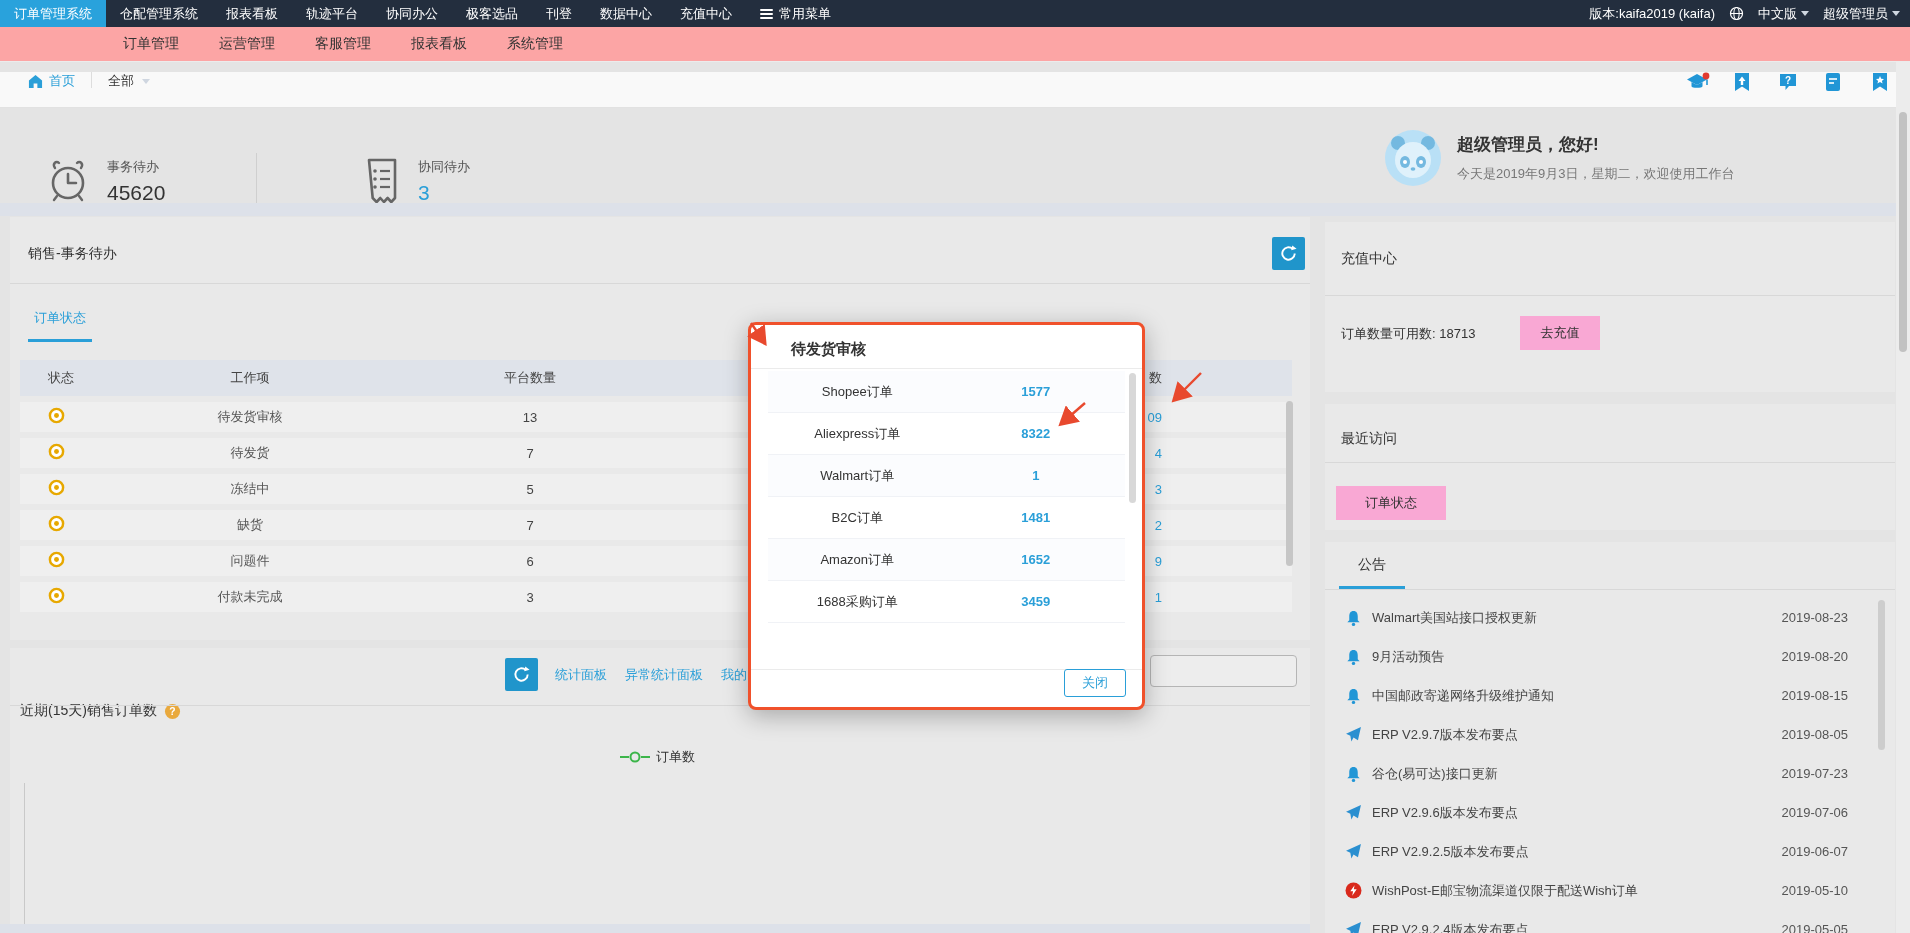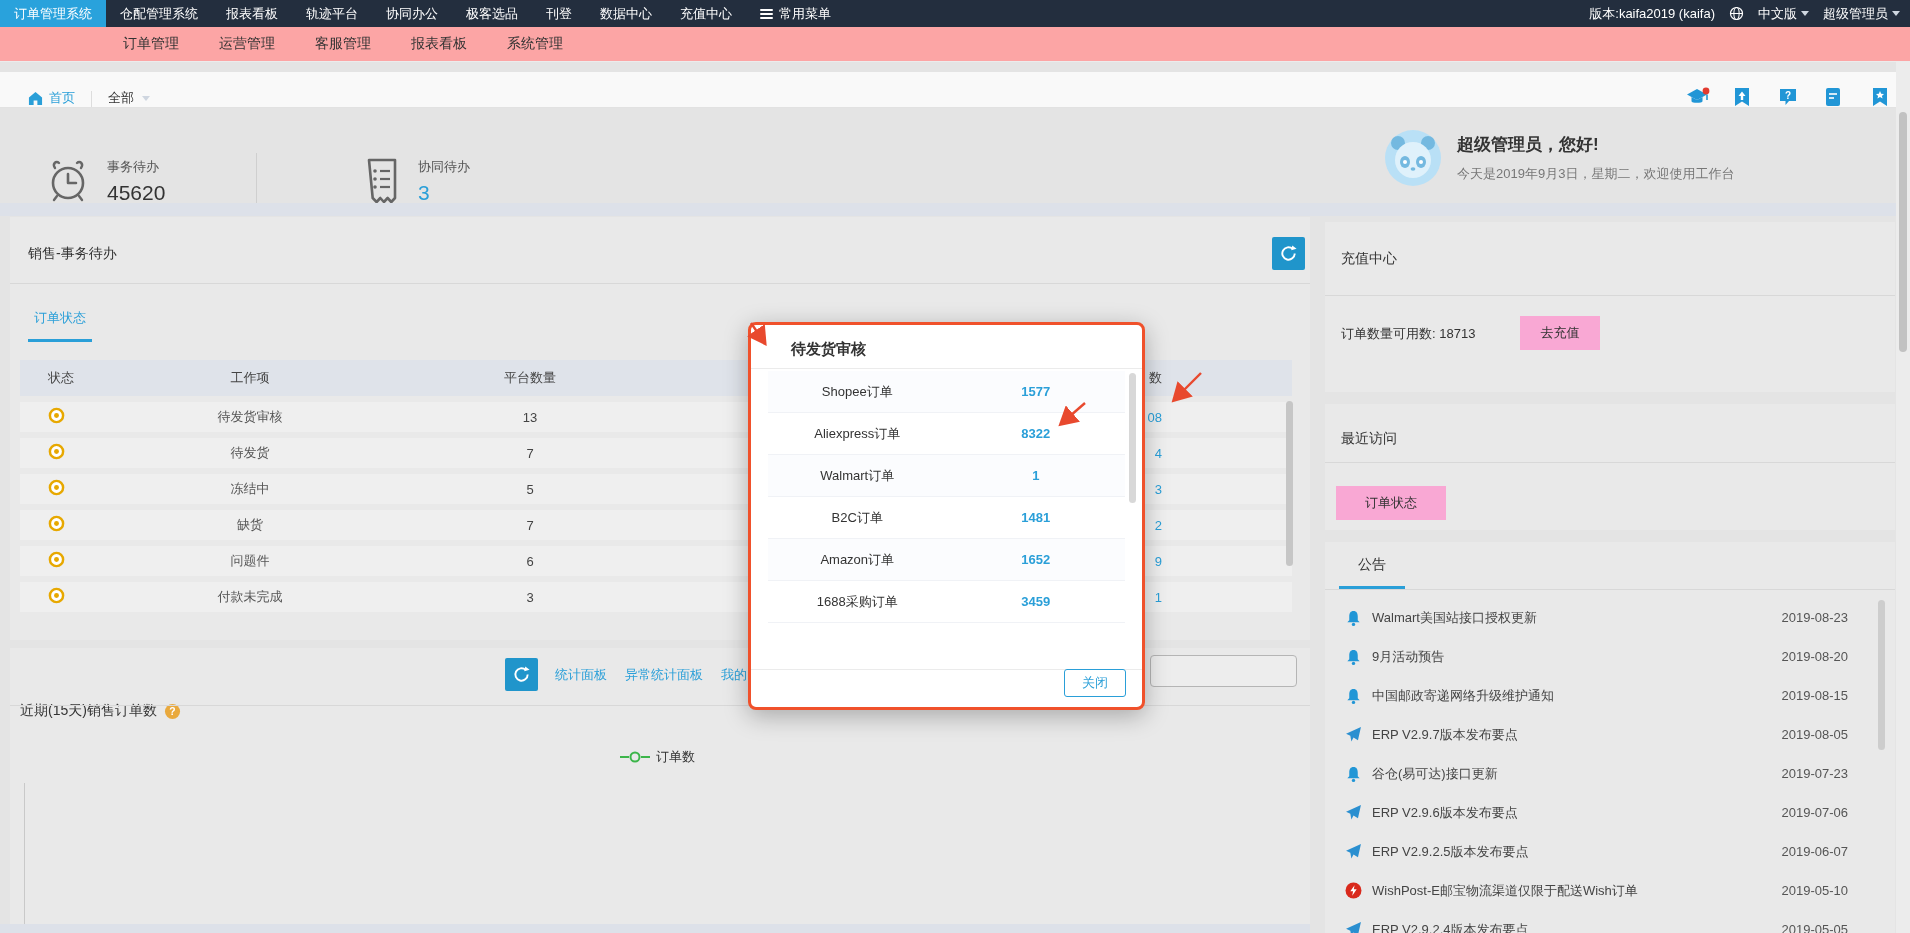--- a/index.html
+++ b/index.html
@@ -16,21 +16,21 @@
   .bars i { display:block; height:2px; background:#fff; margin:2px 0; border-radius:1px; }
   .caret { display:inline-block; width:0; height:0; border-left:4px solid transparent; border-right:4px solid transparent; border-top:5px solid #cfd6e0; margin-left:4px; }
 
   
   .subnav { height:35px; background:#fca5a5; display:flex; align-items:center; padding-left:115px; gap:24px; border-bottom:1px solid #ececec; position:relative; z-index:4; }
   .subnav-item { font-size:14px; color:#333; padding:0 8px; cursor:pointer; white-space:nowrap; }
 
   .gapstrip { height:10px; background:#e4e4e4; }
 
   
-  .crumbbar { height:36px; background:#f9f9f9; border-bottom:1px solid #e2e2e2; display:flex; align-items:flex-end; padding:0 20px 0 28px; position:relative; z-index:3; }
+  .crumbbar { height:36px; background:#f9f9f9; border-bottom:1px solid #e2e2e2; display:flex; align-items:flex-start; padding:0 20px 0 28px; position:relative; z-index:3; }
   .crumb-home { color:#2a9fd8; display:flex; align-items:center; gap:6px; cursor:pointer; }
   .crumb-div { width:1px; height:16px; background:#ddd; margin:0 16px; }
   .crumb-all { color:#333; display:flex; align-items:center; cursor:pointer; }
   .crumb-icons { margin-left:auto; display:flex; align-items:center; gap:26px; }
   .ci { width:20px; height:20px; position:relative; cursor:pointer; }
 
   
   #content { position:relative; height:825px; background:#e4e4e4; }
   .stat { position:absolute; display:flex; align-items:center; gap:16px; }
   .stat .lab { font-size:13px; color:#555; }
@@ -282,21 +282,21 @@
         </div>
 
         <div class="trow">
           <div class="c1"><svg width="17" height="17" viewBox="0 0 18 18">
                 <circle cx="9" cy="9" r="7" fill="#fff" stroke="#e7a800" stroke-width="2.6"></circle>
                 <circle cx="9" cy="9" r="2.6" fill="#e7a800"></circle>
               </svg></div>
           <div class="c2">待发货审核</div>
           <div class="c3">13</div>
           <div class="c4"></div>
-          <div class="c5">08</div>
+          <div class="c5">09</div>
         </div>
         <div class="trow">
           <div class="c1"><svg width="17" height="17" viewBox="0 0 18 18">
                 <circle cx="9" cy="9" r="7" fill="#fff" stroke="#e7a800" stroke-width="2.6"></circle>
                 <circle cx="9" cy="9" r="2.6" fill="#e7a800"></circle>
               </svg></div>
           <div class="c2">待发货</div>
           <div class="c3">7</div>
           <div class="c4"></div>
           <div class="c5">4</div>

